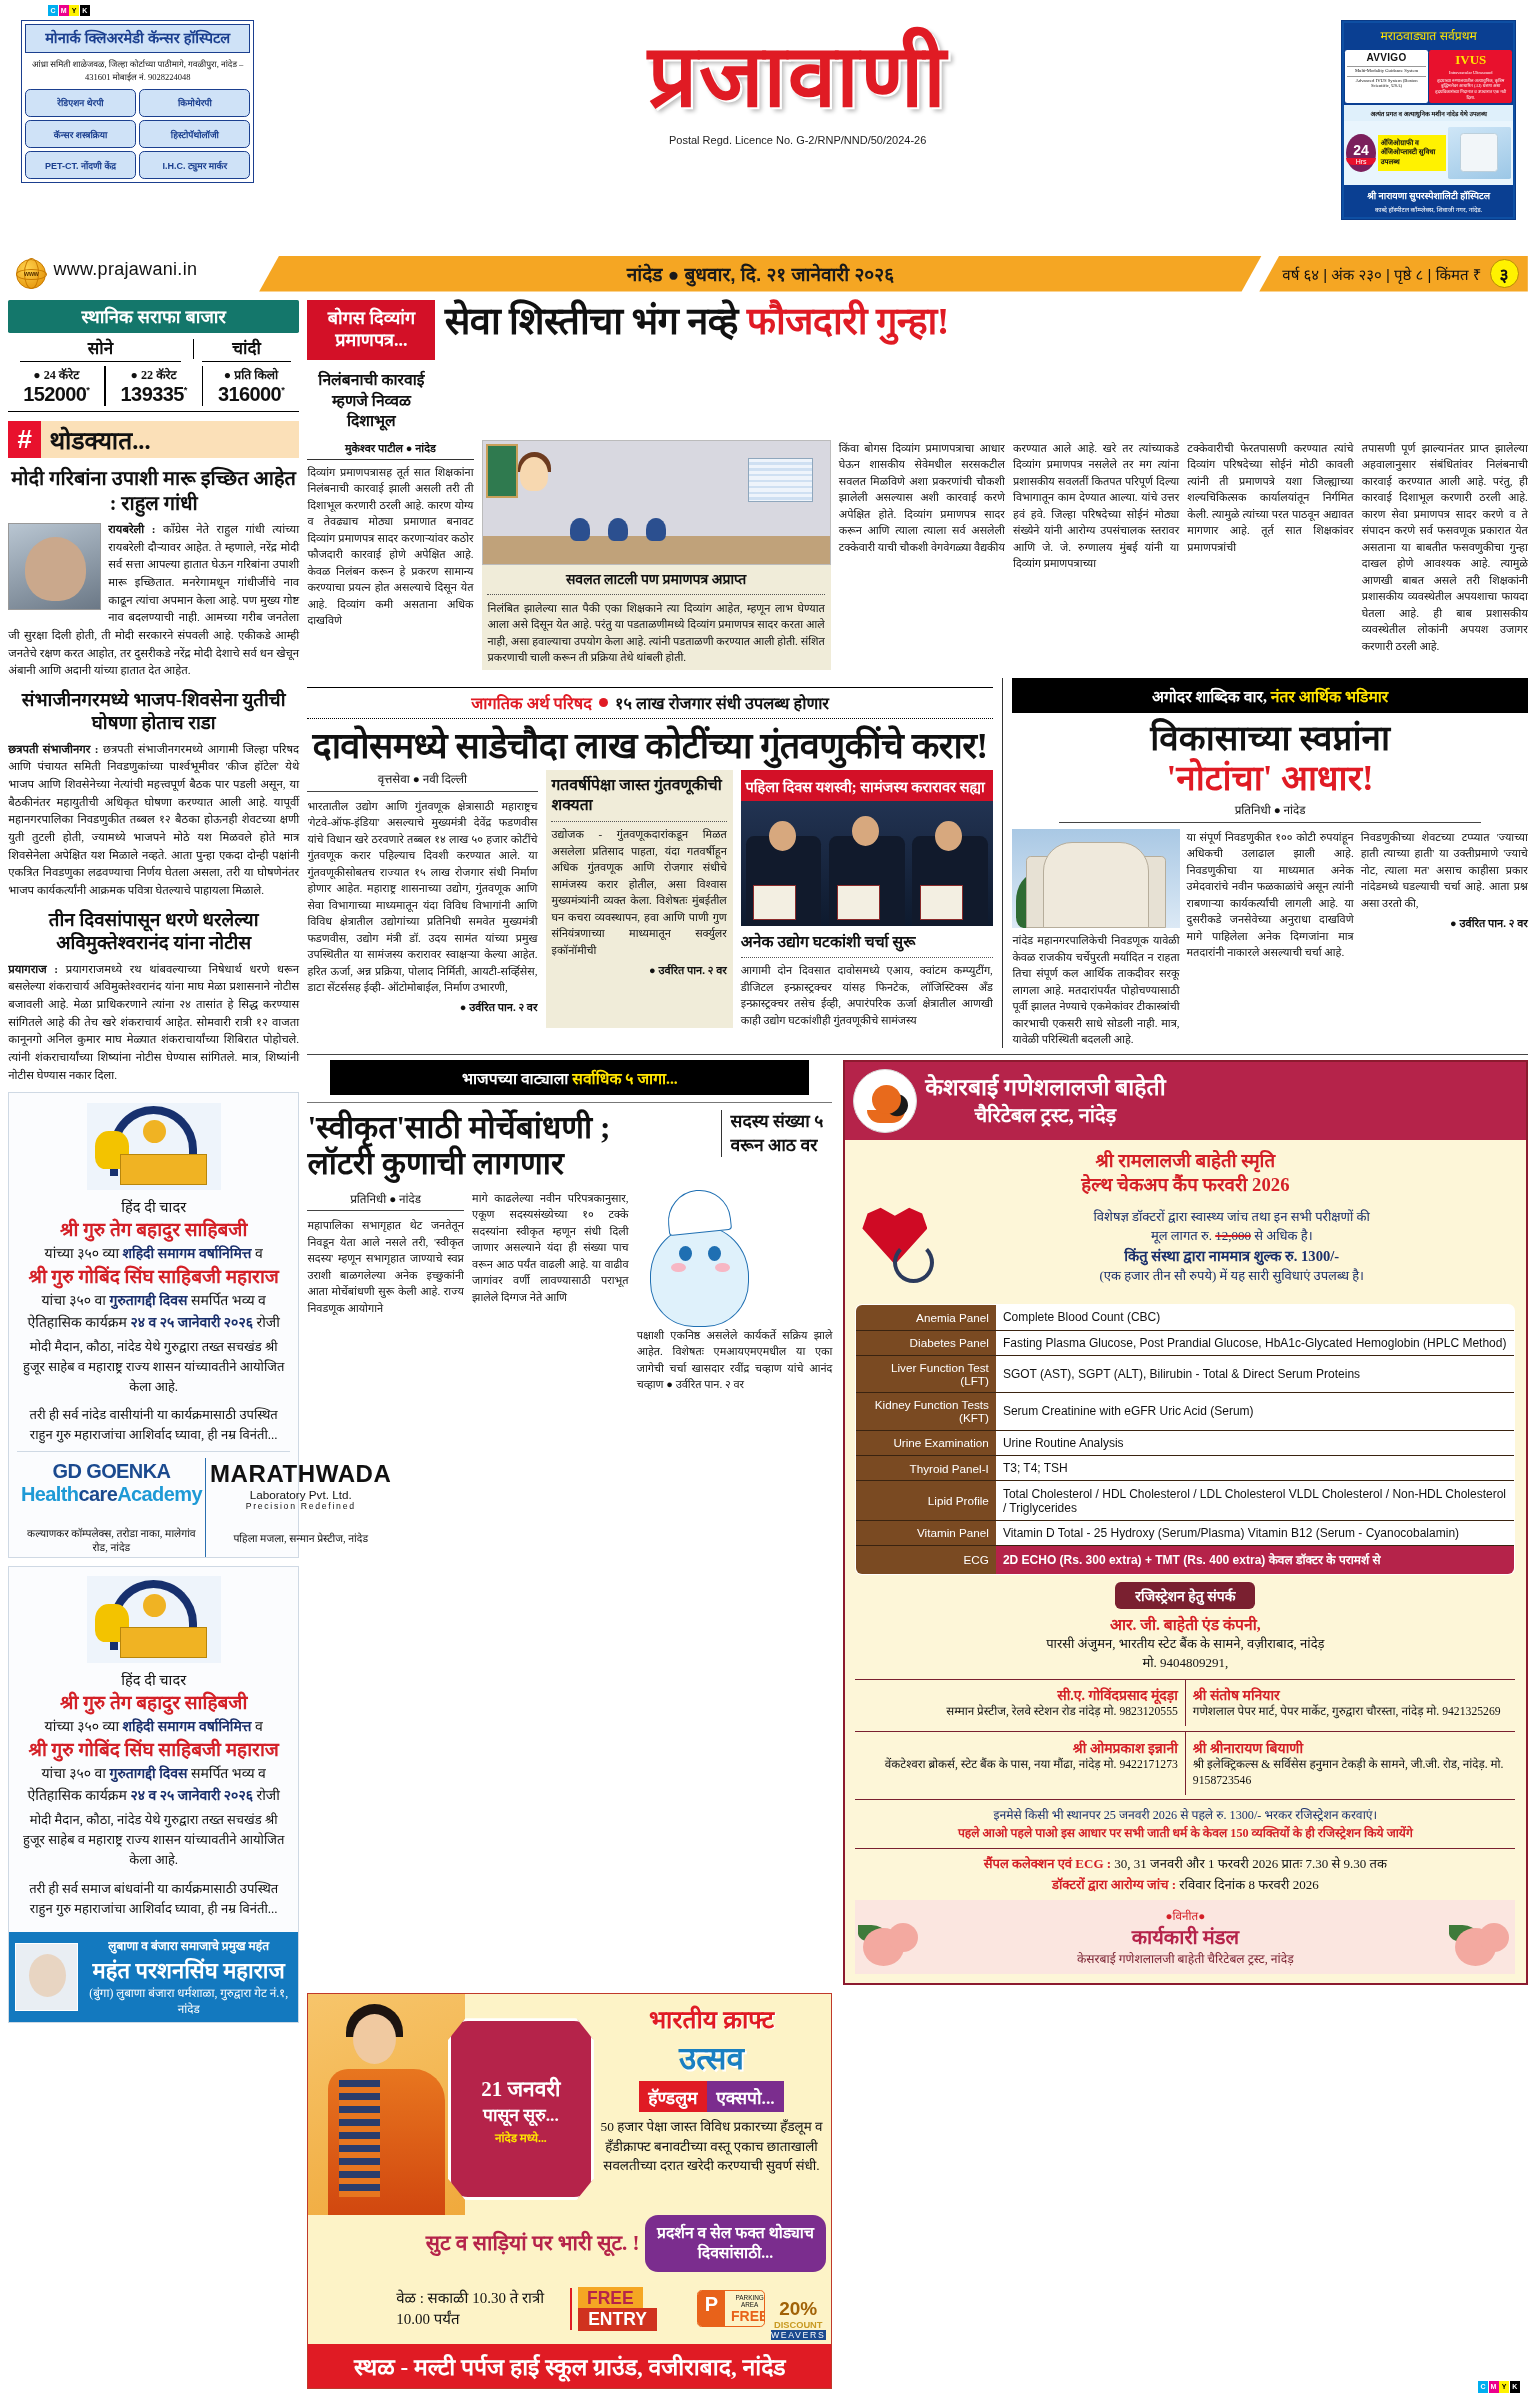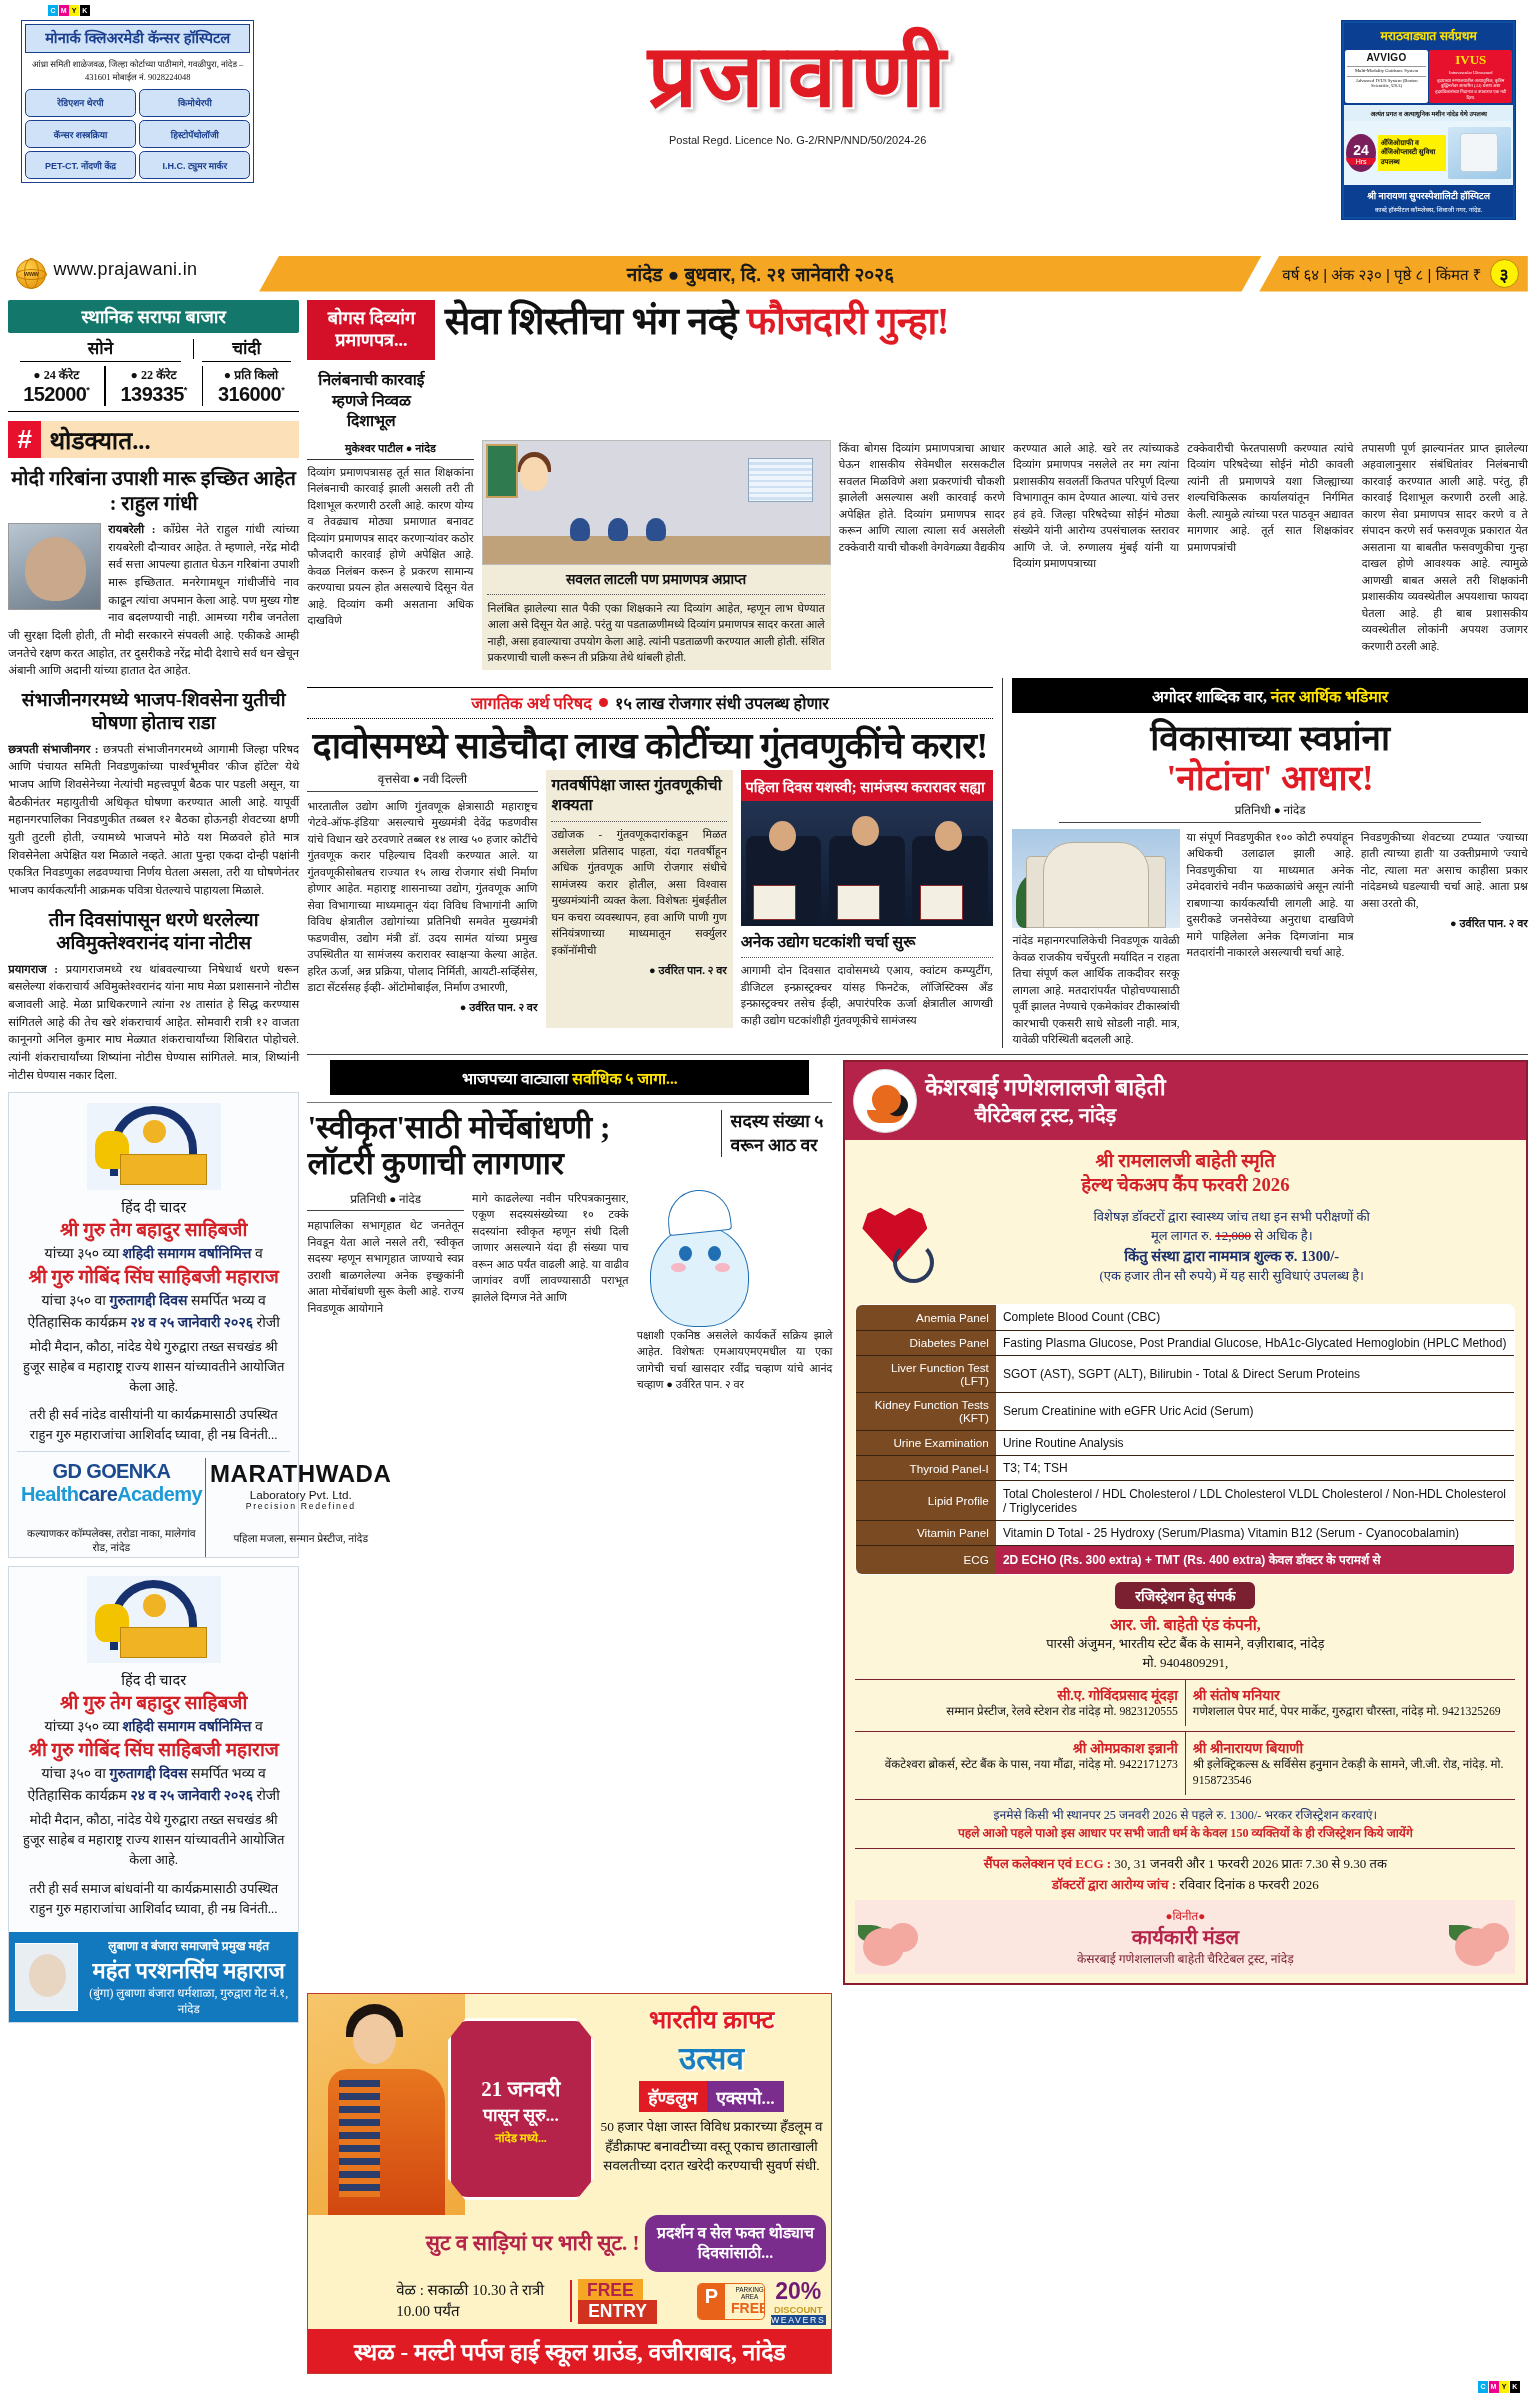--- a/index.html
+++ b/index.html
@@ -48,21 +48,21 @@
     font-size:87px; color:#e01b24; line-height:1;
     font-family:"Liberation Sans", sans-serif; font-weight:bold;
     letter-spacing:1.7px;
     text-shadow: 2.3px 2.3px 0 #ffffff, 4.1px 4.1px 4.1px rgba(0,0,0,0.28);
   }
   .postal { font-size:11px; margin-top:15px; font-family:"Liberation Sans", sans-serif; color:#222;}
   .narayan-ad {
     width:175px; margin-right:11.7px; flex-shrink:0;
     border:1.2px solid #0a3a86; background:#0e4fa3; padding:1.7px;
   }
-  .na-top { background:#0a3f92; color:#ffe400; font-weight:bold; font-size:12.2px;
+  .na-top { background:#0a3f92; color:#ffe400; font-weight:normal; font-size:12.2px;
     text-align:center; padding:4.1px 0; font-family:"Liberation Sans", sans-serif;}
   .na-boxes { display:flex; gap:1.2px; padding:1.7px 1.2px; background:#0a3f92;}
   .na-white { background:#fff; flex:1; border-radius:2.3px; padding:2.9px 1.7px; text-align:center;}
   .na-white b { font-family:"Liberation Sans", sans-serif; font-size:10px; letter-spacing:0.3px;}
   .na-white small { display:block; font-size:4.7px; margin-top:2.3px; border-top:0.6px solid #999; padding-top:1.7px;}
   .na-red { background:#e8112d; flex:1; border-radius:2.3px; padding:2.9px 1.7px; text-align:center; color:#fff;}
   .na-red b { font-family:Liberation Serif, serif; font-size:13px; color:#ffe400;}
   .na-red small { display:block; font-size:4.4px; line-height:1.3; margin-top:1.7px;}
   .na-mid { background:#dff0fb; text-align:center; font-size:6.4px; padding:3.5px 1.2px; font-weight:bold;}
   .na-body { background:#e9f5fd; padding:2.3px; display:flex; gap:2.3px; align-items:center; min-height:64px;}
@@ -315,21 +315,21 @@
      font-family:"Liberation Sans", sans-serif; display:inline-block;}
   .free-entry .f2{ background:#d0321f; color:#fff; font-weight:bold; font-size:17.5px; padding:1.2px 10.5px;
      font-family:"Liberation Sans", sans-serif; display:inline-block; margin-top:-2.3px;}
   .pfree{ border:1.7px solid #e8621a; border-radius:4.7px; display:flex; overflow:hidden;}
   .pfree .p{ background:#e8621a; color:#fff; font-size:20px; font-weight:bold; padding:1.2px 7px;
      font-family:"Liberation Sans", sans-serif;}
   .pfree .t{ padding:2.3px 5.8px; text-align:center; font-family:"Liberation Sans", sans-serif;}
   .pfree .t small{ font-size:6.4px; display:block;}
   .pfree .t b{ font-size:14px; color:#e8621a;}
   .disc{ text-align:center;}
-  .disc .d1{ color:#701a75; font-size:23px; font-weight:bold; font-family:"Liberation Sans", sans-serif;}
+  .disc .d1{ color:#a16207; font-size:19px; font-weight:bold; font-family:"Liberation Sans", sans-serif;margin-top:20px;}
   .disc .d2{ color:#c89a22; font-size:9.3px; font-weight:bold; font-family:"Liberation Sans", sans-serif;}
   .disc .d3{ background:#1b4a8f; color:#fff; font-size:8.7px; letter-spacing:1.7px; font-family:"Liberation Sans", sans-serif;}
   .hl-venue{ background:#e01b24; color:#fff; font-size:23px; font-weight:bold; text-align:center; padding:5.8px 2.3px;}
 
   .micro { font-size:11px; line-height:1.5; text-align:justify; }
   .cont-note { font-size:11px; font-weight:bold; white-space:nowrap; }
   .three { display:flex; gap:7px; }
   .three > div { flex:1; }
 </style>
 </head>

